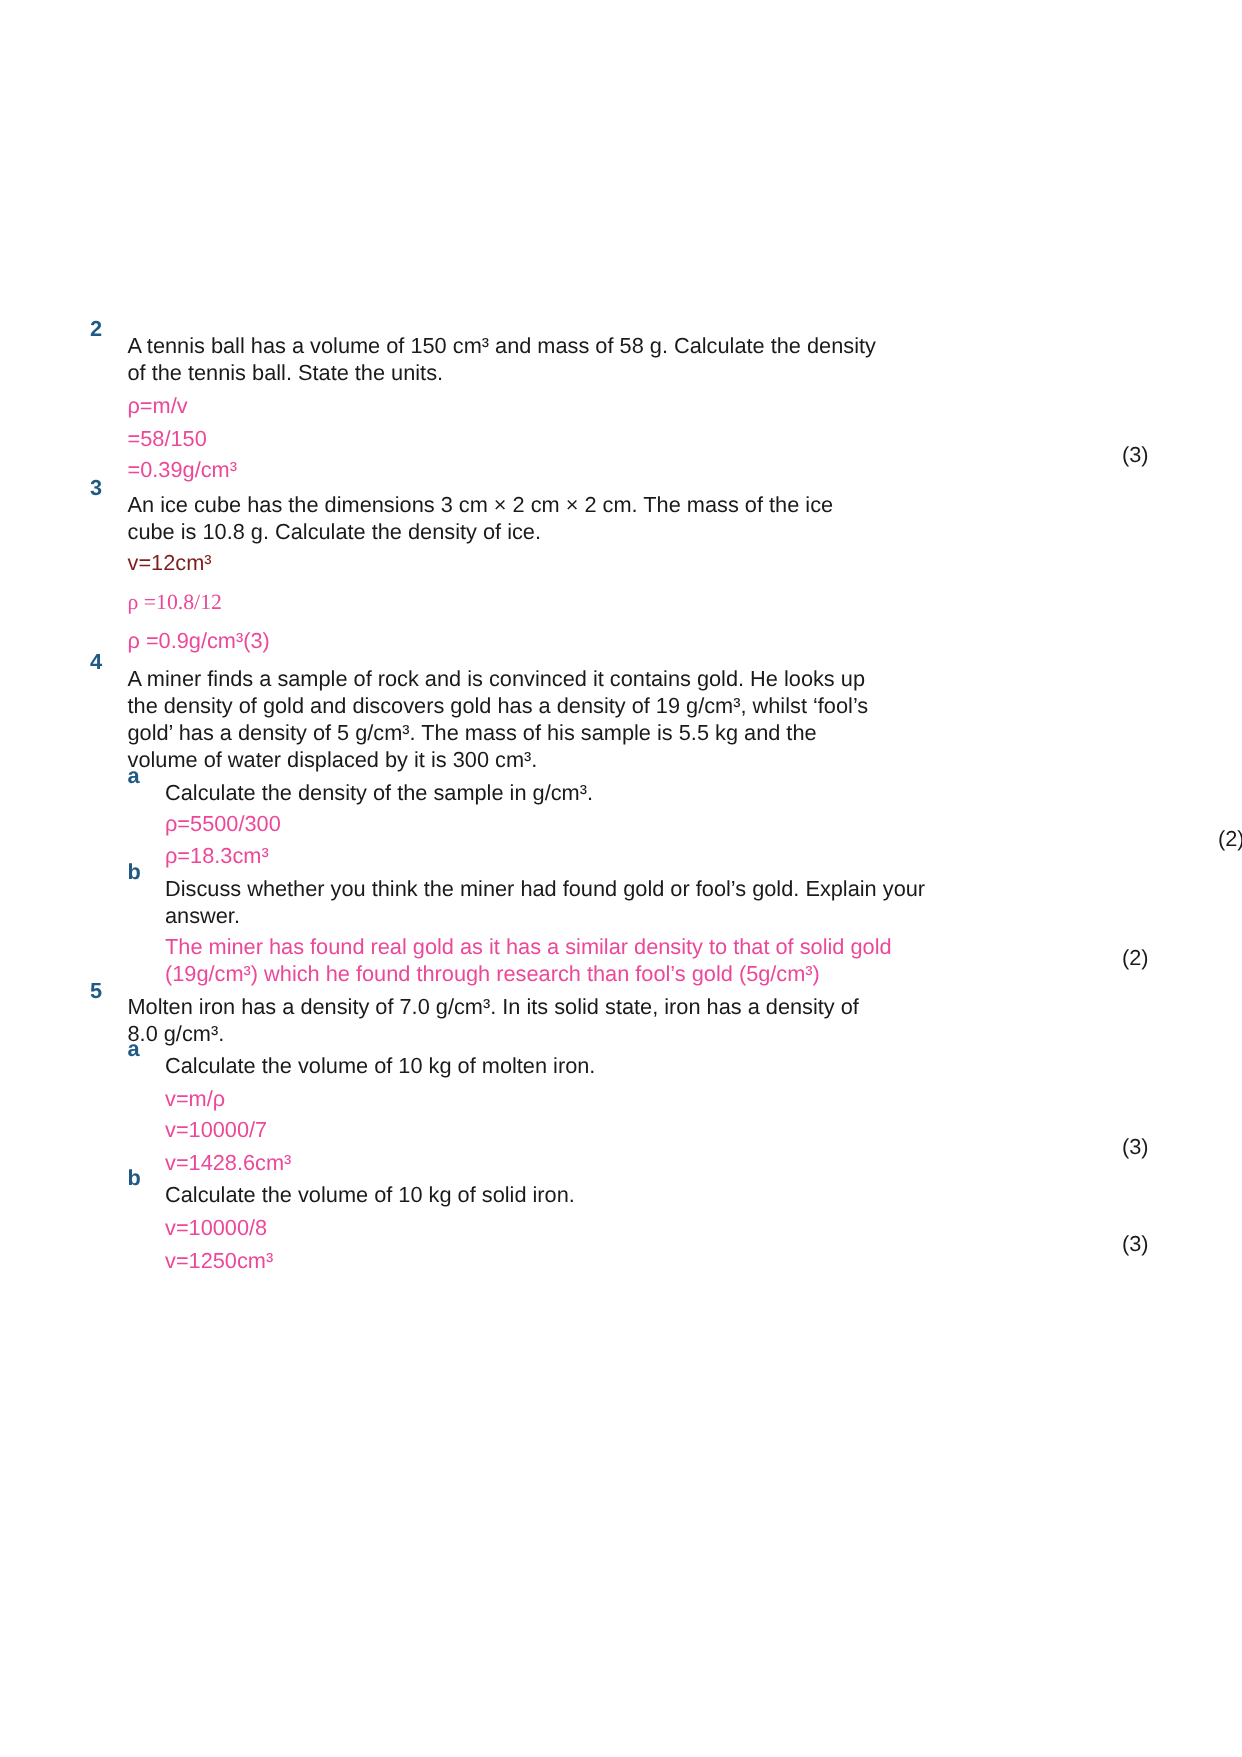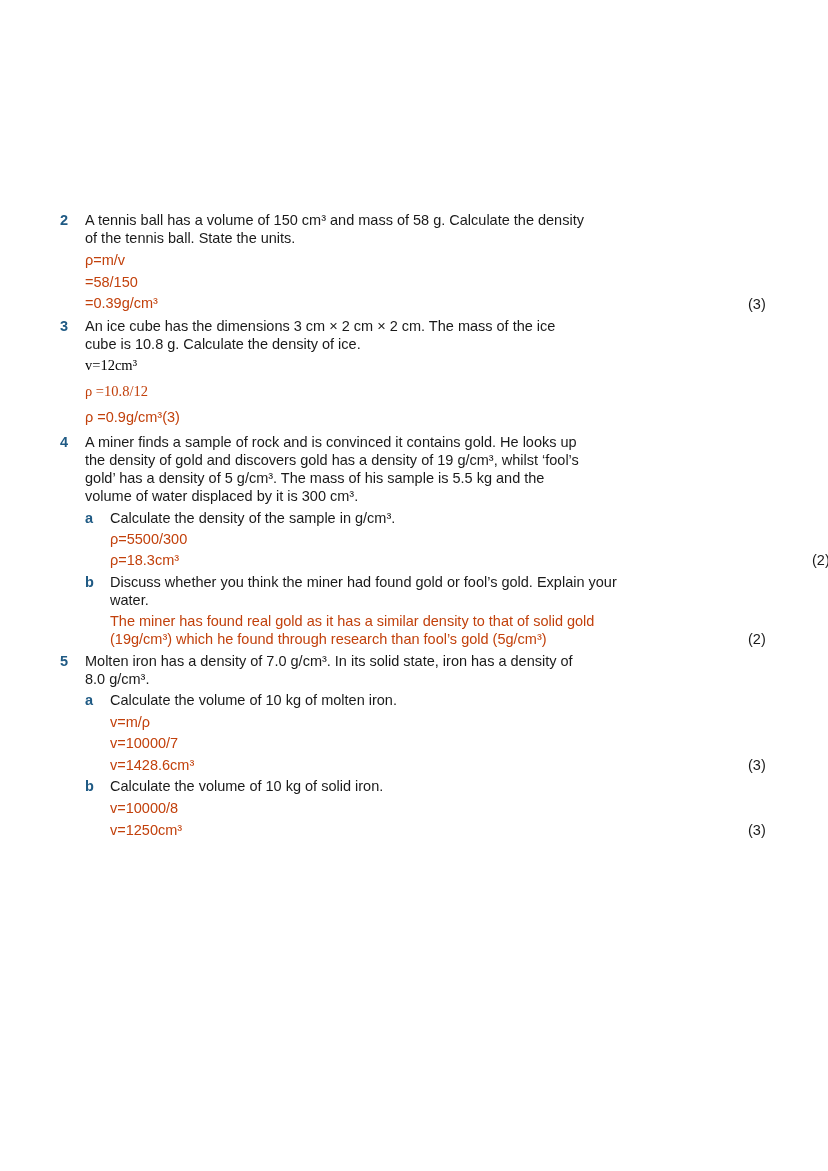--- a/index.html
+++ b/index.html
@@ -1,25 +1,25 @@
 <!DOCTYPE html>
 <html><head>
   <meta charset="utf-8">
   <style>
     html, body { margin: 0; padding: 0; background: #ffffff; }
     body {
       width: 828px; height: 1171px; position: relative; overflow: hidden;
       font-family: "Liberation Sans", sans-serif; color: #1a1a1a;
       font-size: 14.5px;
     }
-    .line { position: absolute; white-space: nowrap; line-height: 18px; }
+    .line { position: absolute; white-space: nowrap; line-height: 18px; margin-top: 11px; }
     .qnum { position: absolute; font-weight: bold; color: #1f5a84; line-height: 18px; }
     .sub { position: absolute; font-weight: bold; color: #1f5a84; line-height: 18px; }
-    .ans { color: #c2410c; }
-    .ans.grey { color: #000000; font-family: Liberation Serif, serif; }
+    .ans { color: #ec4899; }
+    .ans.grey { color: #7f1d1d; }
     .marks { position: absolute; font-style: normal; line-height: 18px; }
   </style>
 </head>
 <body>
 
 <span class="qnum" style="left:60px;top:211px;">2</span>
 <span class="line" style="left:85px;top:211px;">A tennis ball has a volume of 150 cm³ and mass of 58 g. Calculate the density</span>
 <span class="line" style="left:85px;top:229px;">of the tennis ball. State the units.</span>
 <span class="line ans" style="left:85px;top:251px;">ρ=m/v</span>
 <span class="line ans" style="left:85px;top:273px;">=58/150</span>
@@ -40,21 +40,21 @@
 <span class="line" style="left:85px;top:487px;">volume of water displaced by it is 300 cm³.</span>
 
 <span class="sub" style="left:85px;top:509px;">a</span>
 <span class="line" style="left:110px;top:509px;">Calculate the density of the sample in g/cm³.</span>
 <span class="line ans" style="left:110px;top:530px;">ρ=5500/300</span>
 <span class="line ans" style="left:110px;top:551px;">ρ=18.3cm³</span>
 <span class="marks" style="left:812px;top:551px;">(2)</span>
 
 <span class="sub" style="left:85px;top:573px;">b</span>
 <span class="line" style="left:110px;top:573px;">Discuss whether you think the miner had found gold or fool’s gold. Explain your</span>
-<span class="line" style="left:110px;top:591px;">water.</span>
+<span class="line" style="left:110px;top:591px;">answer.</span>
 <span class="line ans" style="left:110px;top:612px;">The miner has found real gold as it has a similar density to that of solid gold</span>
 <span class="line ans" style="left:110px;top:630px;">(19g/cm³) which he found through research than fool’s gold (5g/cm³)</span>
 <span class="marks" style="left:748px;top:630px;">(2)</span>
 
 <span class="qnum" style="left:60px;top:652px;">5</span>
 <span class="line" style="left:85px;top:652px;">Molten iron has a density of 7.0 g/cm³. In its solid state, iron has a density of</span>
 <span class="line" style="left:85px;top:670px;">8.0 g/cm³.</span>
 
 <span class="sub" style="left:85px;top:691px;">a</span>
 <span class="line" style="left:110px;top:691px;">Calculate the volume of 10 kg of molten iron.</span>

